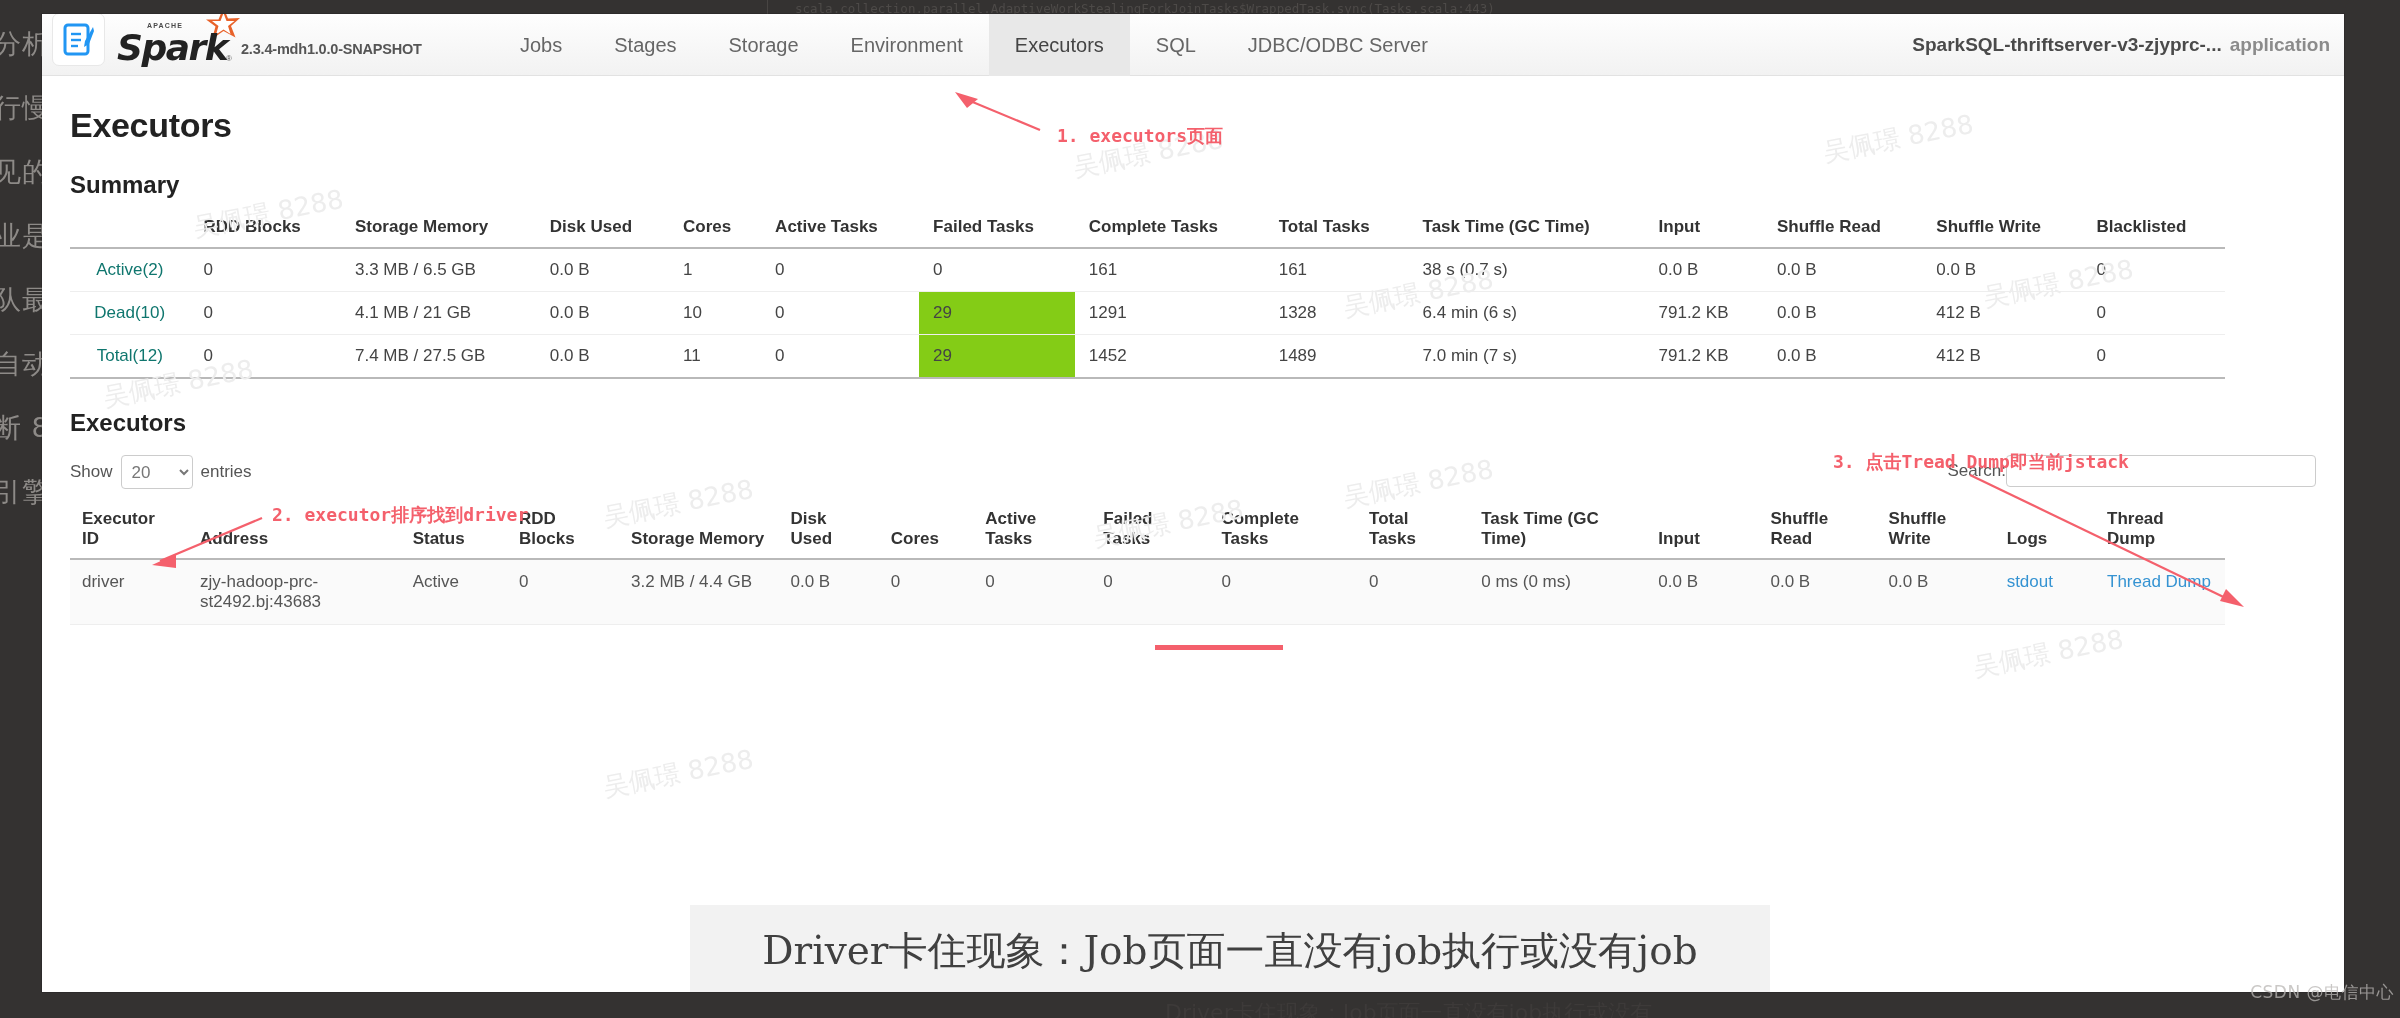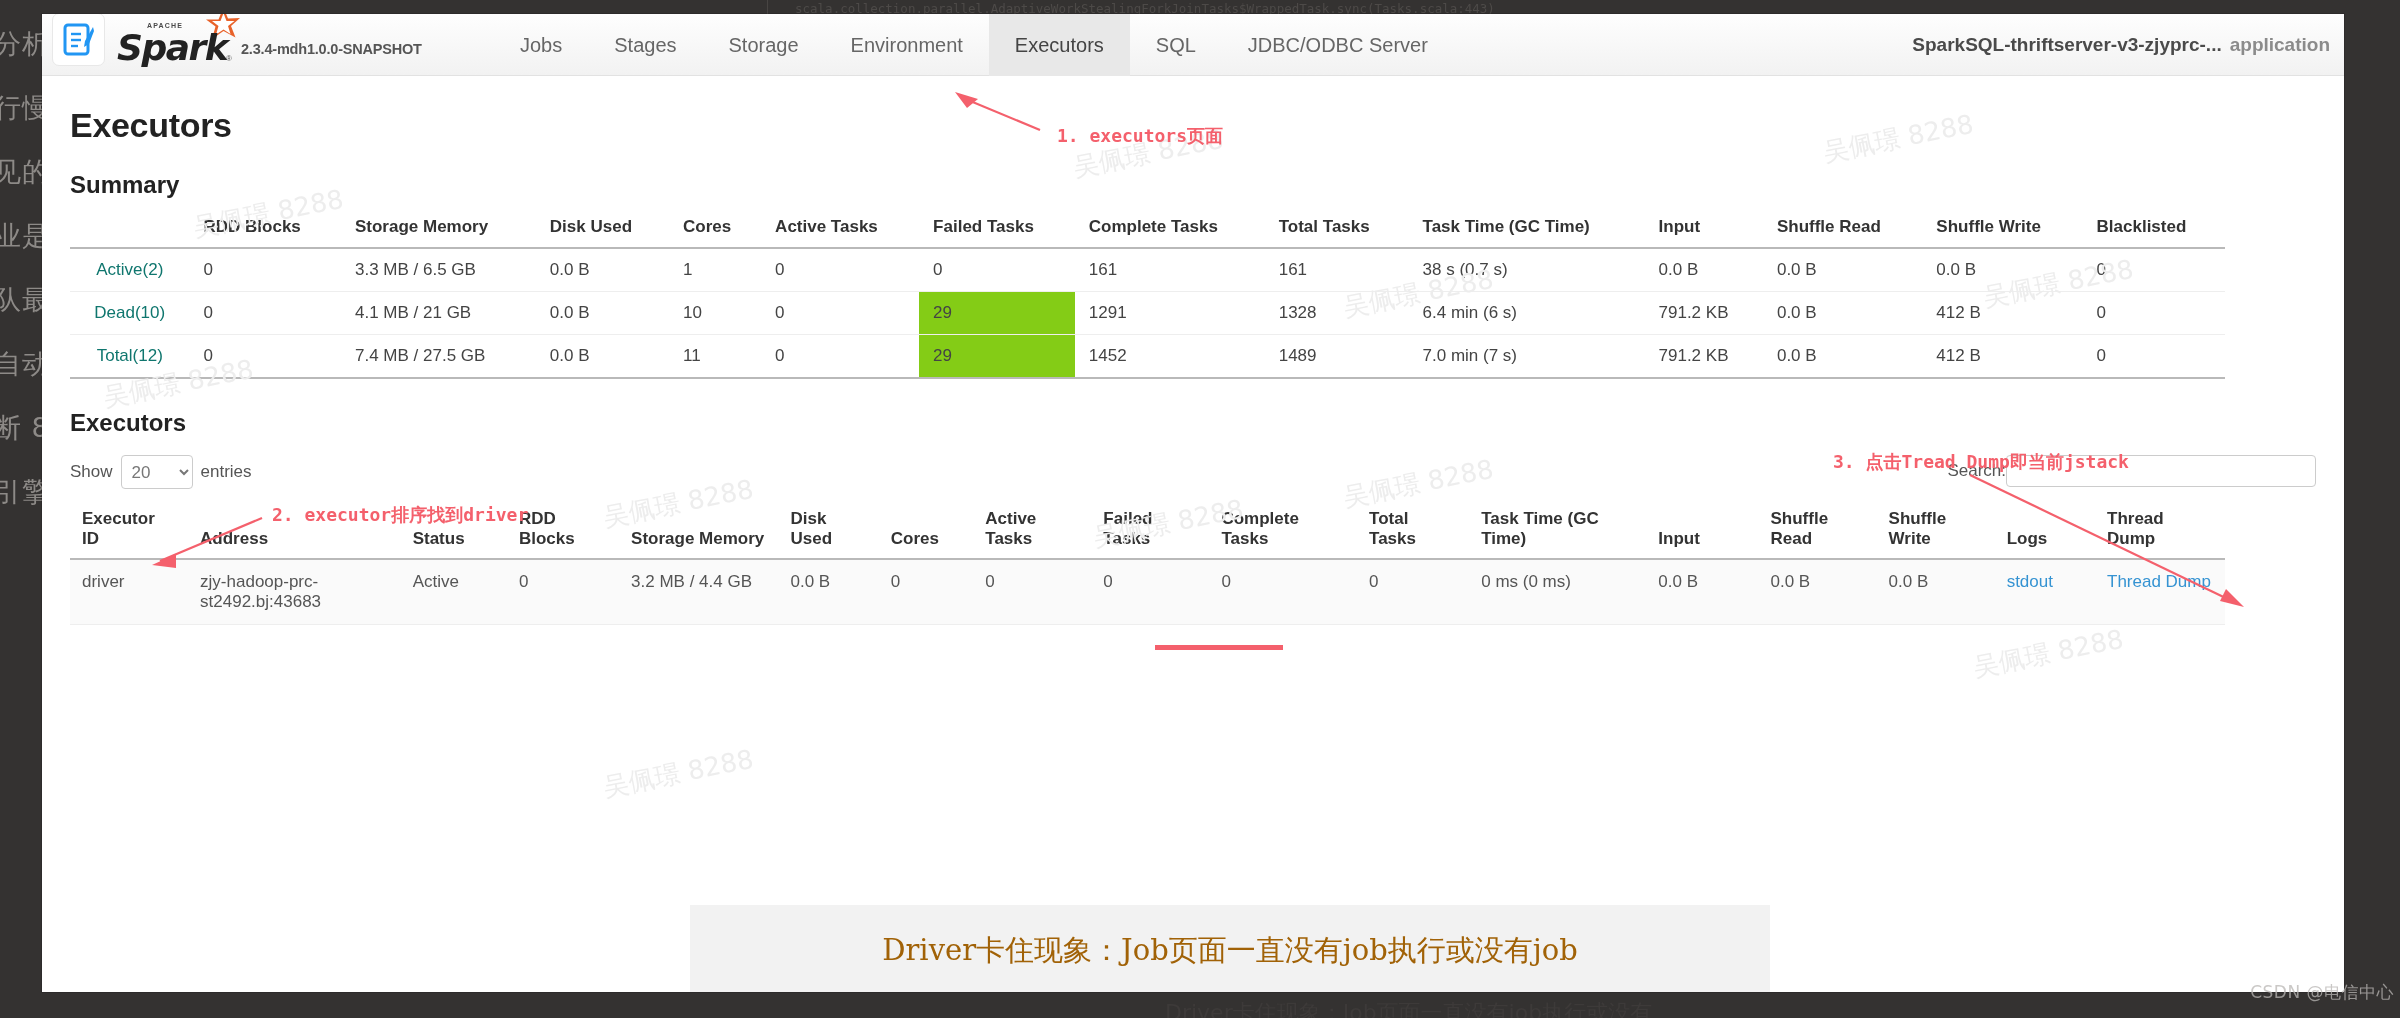--- a/index.html
+++ b/index.html
@@ -130,21 +130,21 @@
     border-bottom:1px solid #eee; background:#fafafa;
   }
   table.exec a{ color:#3593d2; text-decoration:none; }
 
   
   .caption-box{
     position:absolute; left:648px; top:891px; width:1080px; height:91px;
     background:#f2f2f2; display:flex; align-items:center; justify-content:center;
   }
   .caption-box span{
-    font-family:"DejaVu Serif", serif; font-size:29px; color:#a16207; white-space:nowrap;
+    font-family:"DejaVu Serif", serif; font-size:39px; color:#404040; white-space:nowrap;
   }
 
   
   .anno{ position:absolute; color:#f4606c; font-family:"DejaVu Sans Mono", monospace;
          font-size:18px; font-weight:bold; white-space:nowrap; z-index:40; }
   svg.anno-svg{ position:absolute; left:0; top:0; width:2400px; height:1018px;
                 pointer-events:none; z-index:39; }
 
   
   .wm{

